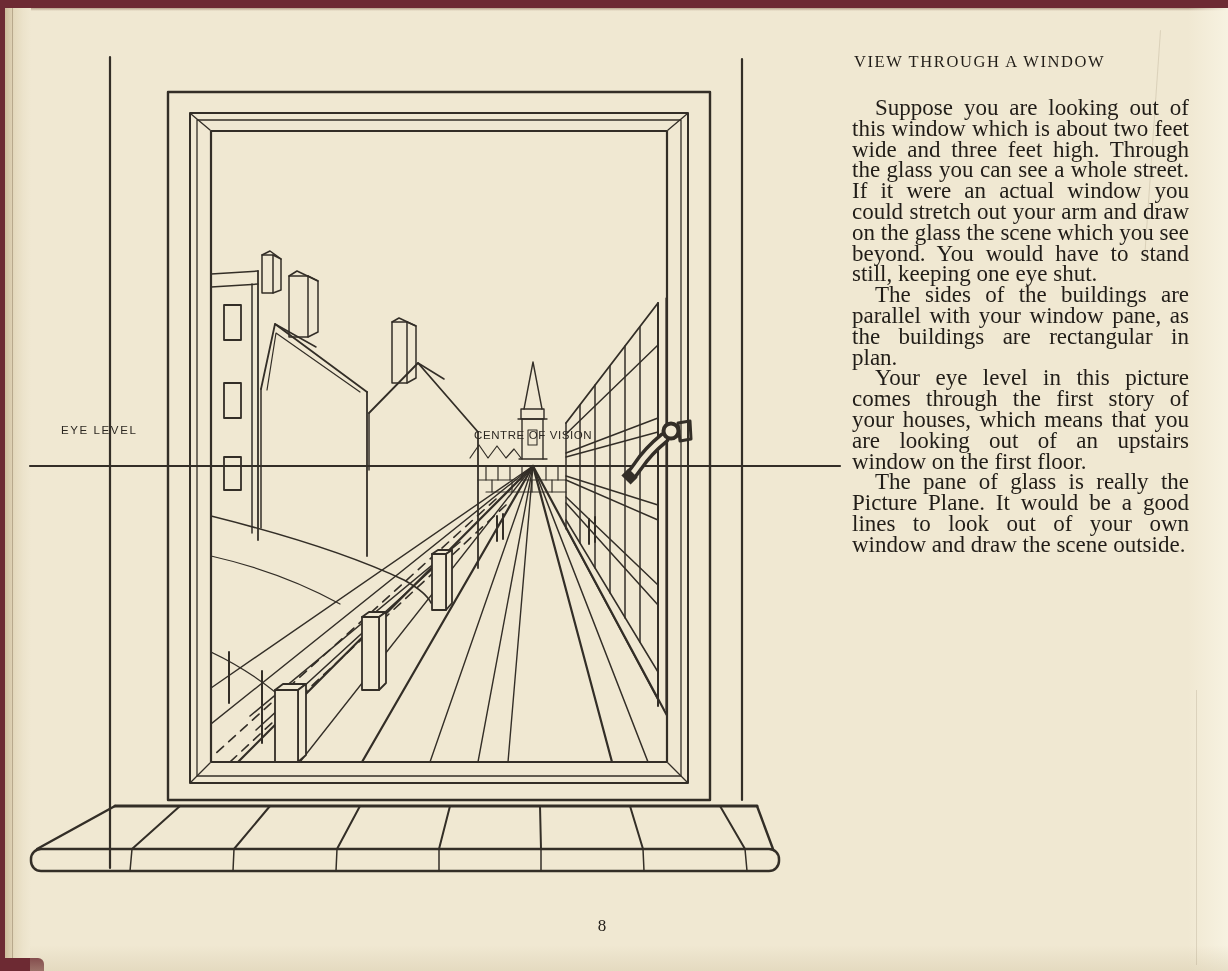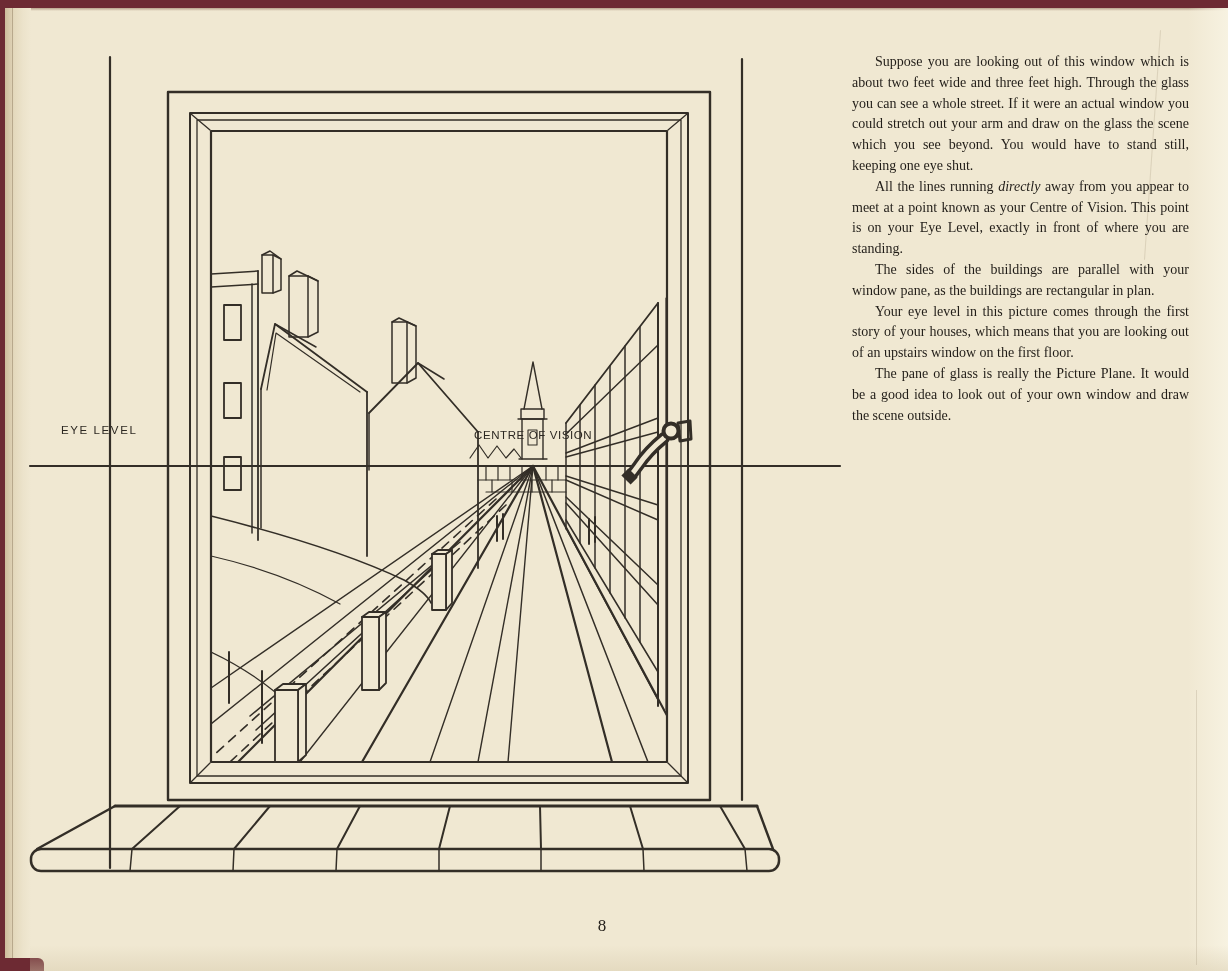--- a/index.html
+++ b/index.html
@@ -31,21 +31,21 @@
   }
   .eye-level{left:61px;top:424px;font-size:11.5px;letter-spacing:1.6px;}
   .centre-vision{left:474px;top:429px;font-size:11.5px;letter-spacing:.6px;}
 
   .column{position:absolute;left:852px;top:52px;width:337px;}
   .column h1{
     margin:0 0 26px 2px;font-size:16.5px;font-weight:normal;
     letter-spacing:1.6px;white-space:nowrap;
   }
   .column p{
-    margin:0;font-size:14px;line-height:20.8px;
+    margin:0;font-size:23px;line-height:20.8px;
     text-align:justify;text-indent:23px;
   }
   .column .em{font-style:italic;}
 
   .page-number{position:absolute;left:588px;top:916px;width:28px;text-align:center;font-size:17px;}
 </style>
 </head>
 <body>
 
 <div class="book">
@@ -244,22 +244,22 @@
       <path d="M664,438 C653,447 644,457 638,466 C635,470 633,473 631,475" stroke="#f0e8d2" stroke-width="5"></path>
       <path d="M633,473 L626,480" stroke="#332e27" stroke-width="13" stroke-linecap="butt"></path>
       <circle cx="671" cy="431" r="7.5" stroke-width="4" fill="#f0e8d2"></circle>
     </g>
   </svg>
 
   <div class="fig-label eye-level">EYE LEVEL</div>
   <div class="fig-label centre-vision">CENTRE OF VISION</div>
 
   <div class="column">
+    <h1>VIEW THROUGH A WINDOW</h1>
     <p>Suppose you are looking out of this window which is about two feet wide and three feet high. Through the glass you can see a whole street. If it were an actual window you could stretch out your arm and draw on the glass the scene which you see beyond. You would have to stand still, keeping one eye shut.</p>
-    <p><span>All the lines running </span><span class="em">directly</span><span> away from you appear to meet at a point known as your Centre of Vision. This point is on your Eye Level, exactly in front of where you are standing.</span></p>
     <p>The sides of the buildings are parallel with your window pane, as the buildings are rectangular in plan.</p>
     <p>Your eye level in this picture comes through the first story of your houses, which means that you are looking out of an upstairs window on the first floor.</p>
-    <p>The pane of glass is really the Picture Plane. It would be a good idea to look out of your own window and draw the scene outside.</p>
+    <p>The pane of glass is really the Picture Plane. It would be a good lines to look out of your own window and draw the scene outside.</p>
   </div>
 
   <div class="page-number">8</div>
 
 </div>
 
 </body></html>

